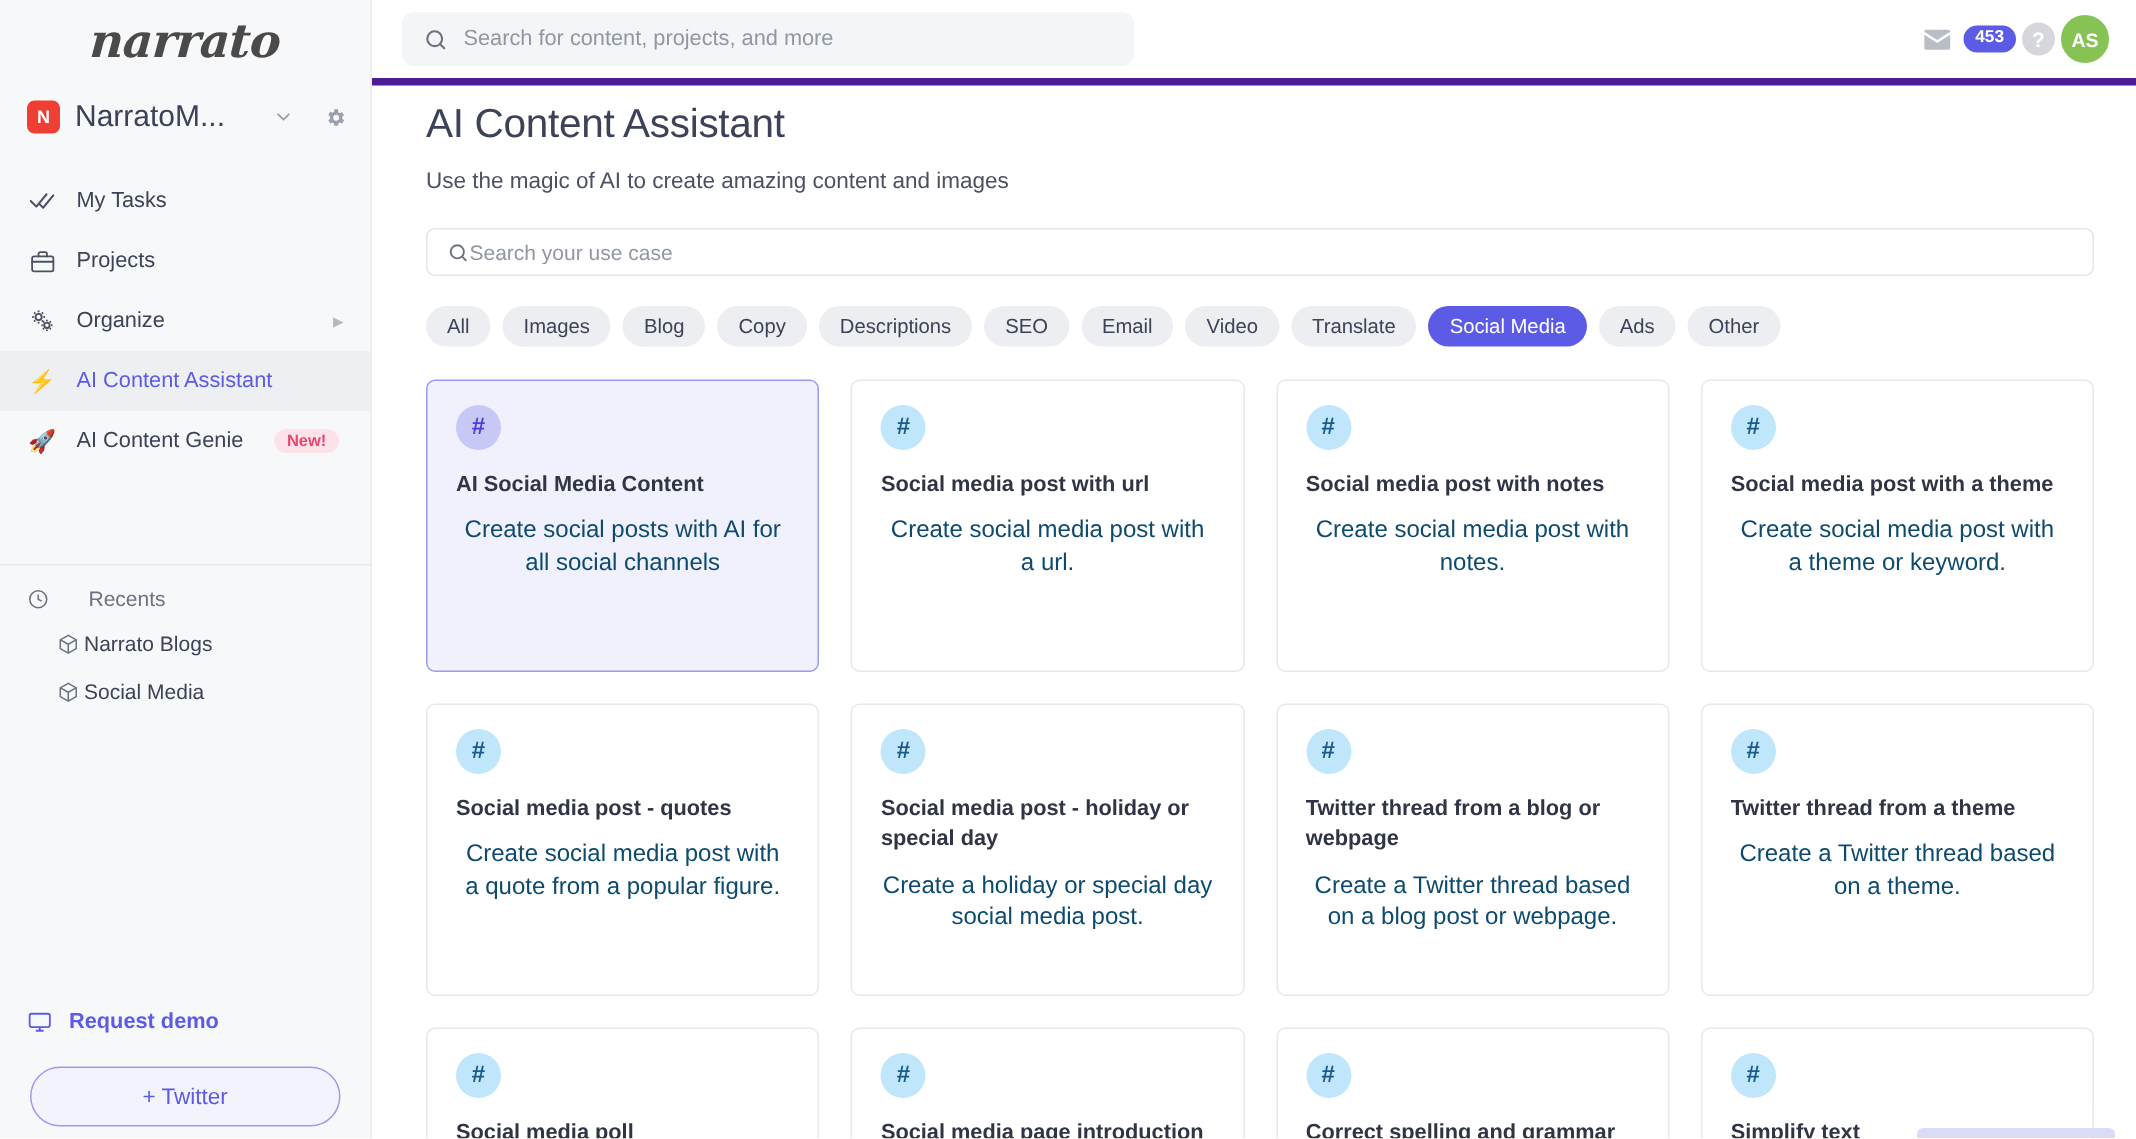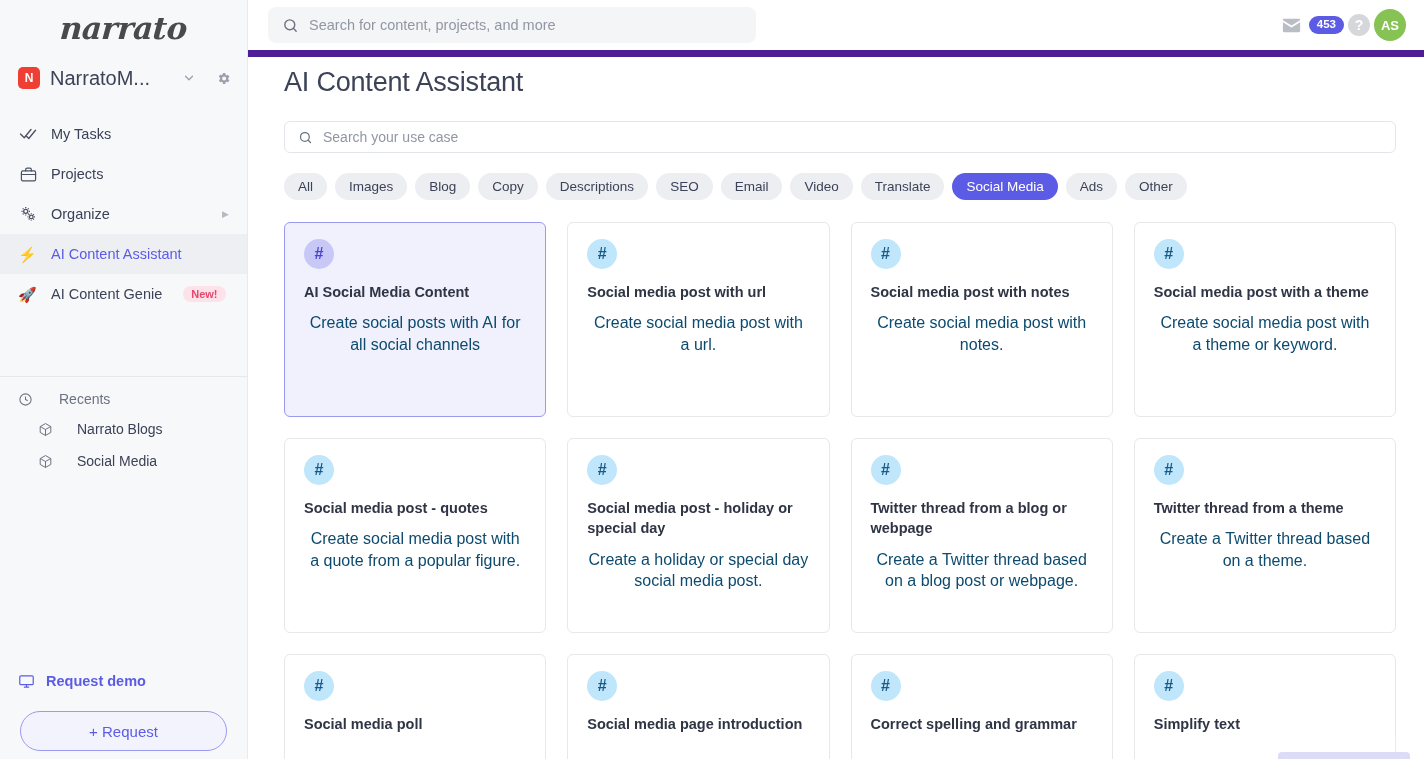--- a/index.html
+++ b/index.html
@@ -67,21 +67,21 @@
   }
 
   .divider { height:1px; background:#e6e8ec; margin: 62px 0 0 0; }
 
   .recents-head {
     display:flex; align-items:center; gap:26px;
     padding: 14px 18px 6px 18px;
     font-size: 14px; color:#6b7280;
   }
   .recent-item {
-    display:flex; align-items:center; gap:24px;
+    display:flex; align-items:center; gap:3px;
     height: 32px; padding: 0 18px 0 38px;
     font-size: 14px; color:#3c4257; cursor:pointer;
   }
   .recent-item .r-ico { color:#6b7280; display:flex; align-items:center; }
 
   .sidebar-bottom { position:absolute; bottom: 0; left:0; right:0; padding-bottom: 8px; }
   .request-demo {
     display:flex; align-items:center; gap:11px;
     padding: 0 18px; height: 36px;
     font-size: 14.5px; color:#5b5be5; font-weight: 600; cursor:pointer;
@@ -92,21 +92,21 @@
     border: 1.5px solid #9a9af0;
     background: #f3f3fe;
     color: #5b5be5; font-size: 15px; font-weight: 500;
     display:flex; align-items:center; justify-content:center; gap:4px;
     cursor: pointer;
   }
 
   
   .main { flex: 1 1 auto; height: 759px; display:flex; flex-direction:column; background:#fff; min-width:0;}
   .topbar {
-    height: 57px; border-bottom: 7px solid #4c1d95;
+    height: 57px; border-bottom: 5px solid #4c1d95;
     display:flex; align-items:center; padding: 0 18px 0 20px;
     flex: 0 0 57px; background:#fff;
   }
   .global-search {
     width: 488px; height: 36px;
     background: #f4f5f7; border-radius: 8px;
     display:flex; align-items:center; gap:10px;
     padding: 0 14px; cursor: text;
   }
   .global-search input {
@@ -137,21 +137,21 @@
   .content {
     flex: 1 1 auto; overflow: hidden;
     padding: 0 28px 0 36px; position: relative;
   }
   .page-title { font-size: 27px; font-weight: 400; color: #3c4257; margin-top: 10px; letter-spacing: -0.2px; }
   .page-sub { font-size: 15px; color: #4b5163; margin-top: 14px; }
 
   .usecase-search {
     margin-top: 23px; height: 32px;
     border: 1px solid #e2e5e9; border-radius: 6px;
-    display:flex; align-items:center; gap:10px; padding: 0 13px;
+    display:flex; align-items:center; padding: 0 13px;
     background:#fff; cursor:text;
   }
   .usecase-search input {
     border:none; background:transparent; outline:none;
     font-family: inherit; font-size: 14px; color:#3c4257; width:100%;
   }
   .usecase-search input::placeholder { color:#9097a3; }
 
   .chips { display:flex; gap:8px; margin-top: 20px; flex-wrap: nowrap; }
   .chip {
@@ -303,21 +303,21 @@
     <div class="sidebar-bottom">
       <div class="request-demo">
         <span style="display:flex;align-items:center;">
           <svg width="17" height="17" viewBox="0 0 24 24" fill="none" stroke="currentColor" stroke-width="1.7" stroke-linecap="round" stroke-linejoin="round">
               <rect x="2.5" y="4" width="19" height="12.5" rx="1.8"></rect>
               <path d="M9 20h6M12 16.5V20"></path>
             </svg>
         </span>
         <span>Request demo</span>
       </div>
-      <div class="create-btn">+ Request</div>
+      <div class="create-btn">+ Twitter</div>
     </div>
   </aside>
 
   <section class="main">
 
     <header class="topbar">
       <div class="global-search">
         <span style="display:flex;align-items:center;color:#6b7280;">
           <svg width="17" height="17" viewBox="0 0 24 24" fill="none" stroke="currentColor" stroke-width="2" stroke-linecap="round">
               <circle cx="11" cy="11" r="7"></circle>
@@ -337,20 +337,21 @@
           <span class="mail-count">453</span>
         </div>
         <div class="help-btn">?</div>
         <div class="avatar">AS</div>
       </div>
     </header>
 
     <div class="content">
 
       <h1 class="page-title">AI Content Assistant</h1>
+      <div class="page-sub">Use the magic of AI to create amazing content and images</div>
 
       <div class="usecase-search">
         <span style="display:flex;align-items:center;color:#6b7280;">
           <svg width="15" height="15" viewBox="0 0 24 24" fill="none" stroke="currentColor" stroke-width="2" stroke-linecap="round">
               <circle cx="11" cy="11" r="7"></circle>
               <path d="M20 20l-3.6-3.6"></path>
             </svg>
         </span>
         <input type="text" placeholder="Search your use case" style="">
       </div>

